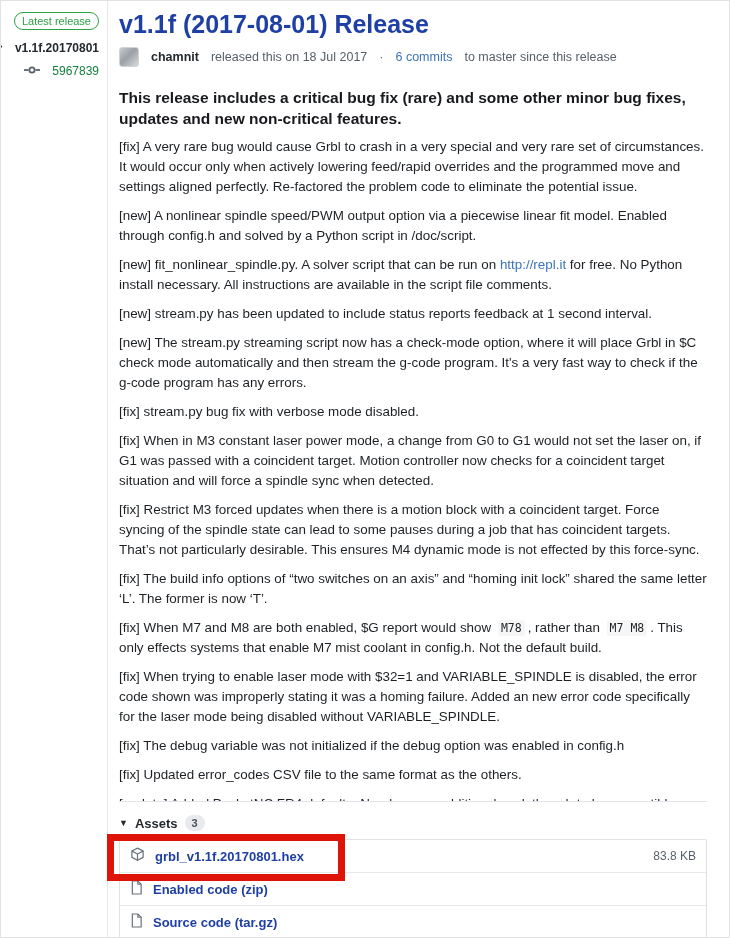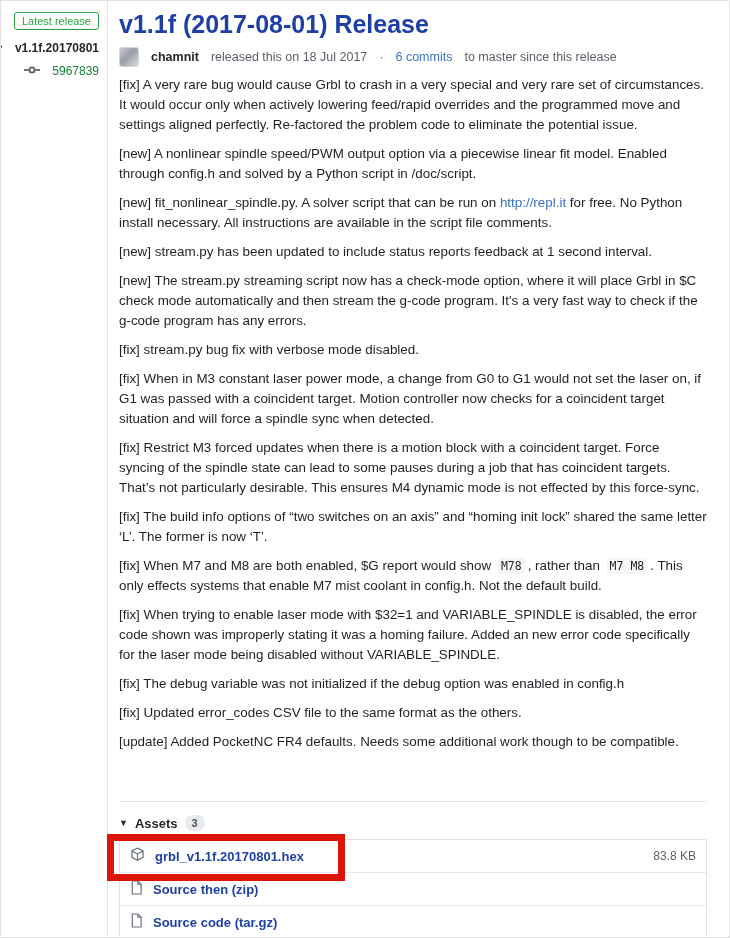--- a/index.html
+++ b/index.html
@@ -10,21 +10,21 @@
     border: 1px solid #e2e2e2; overflow: hidden;
   }
 
   
   .sidebar {
     position: absolute; left: 0; top: 0; width: 107px; height: 100%;
     border-right: 1px solid #e4e6e8; padding: 10px 8px 0 0; text-align: right;
   }
   .latest-badge {
     display: inline-block; border: 1px solid #2ba245; color: #2ba245;
-    font-size: 11px; line-height: 14px; padding: 1px 7px; border-radius: 3px;
+    font-size: 11px; line-height: 14px; padding: 1px 7px; border-radius: 9px;
     margin-bottom: 9px; background: #fff;
   }
   .side-row {
     display: flex; justify-content: flex-end; align-items: center; gap: 12px;
     margin-bottom: 5px; white-space: nowrap;
   }
   .tag-label { font-size: 12px; font-weight: 600; color: #24292e; }
   .sha-label { font-size: 12px; color: #15803d; }
   .icon-svg { display: inline-block; vertical-align: middle; }
 
@@ -124,20 +124,21 @@
 
     <div class="byline">
       <span class="avatar"></span>
       <span class="author">chamnit</span>
       <span>released this on 18 Jul 2017</span>
       <span>·</span>
       <a class="link-blue">6 commits</a>
       <span>to master since this release</span>
     </div>
 
+    <p class="intro">This release includes a critical bug fix (rare) and some other minor bug fixes, updates and new non-critical features.</p>
 
     <div class="notes">
       <p class="note">[fix] A very rare bug would cause Grbl to crash in a very special and very rare set of circumstances. It would occur only when actively lowering feed/rapid overrides and the programmed move and settings aligned perfectly. Re-factored the problem code to eliminate the potential issue.</p>
       <p class="note">[new] A nonlinear spindle speed/PWM output option via a piecewise linear fit model. Enabled through config.h and solved by a Python script in /doc/script.</p>
       <p class="note"><span>[new] fit_nonlinear_spindle.py. A solver script that can be run on </span><a class="link-blue">http://repl.it</a><span> for free. No Python install necessary. All instructions are available in the script file comments.</span></p>
       <p class="note">[new] stream.py has been updated to include status reports feedback at 1 second interval.</p>
       <p class="note">[new] The stream.py streaming script now has a check-mode option, where it will place Grbl in $C check mode automatically and then stream the g-code program. It's a very fast way to check if the g-code program has any errors.</p>
       <p class="note">[fix] stream.py bug fix with verbose mode disabled.</p>
       <p class="note">[fix] When in M3 constant laser power mode, a change from G0 to G1 would not set the laser on, if G1 was passed with a coincident target. Motion controller now checks for a coincident target situation and will force a spindle sync when detected.</p>
       <p class="note">[fix] Restrict M3 forced updates when there is a motion block with a coincident target. Force syncing of the spindle state can lead to some pauses during a job that has coincident targets. That’s not particularly desirable. This ensures M4 dynamic mode is not effected by this force-sync.</p>
@@ -171,21 +172,21 @@
         <span class="asset-size">83.8 KB</span>
       </div>
       <div class="asset-row">
         <a class="asset-link">
           <span class="icon-svg">
             <svg width="13" height="15" viewBox="0 0 14 16">
                 <path d="M2.5 1 H8.5 L12 4.5 V15 H2.5 Z" fill="none" stroke="#6a737d" stroke-width="1.3"></path>
                 <path d="M8.5 1 V4.5 H12" fill="none" stroke="#6a737d" stroke-width="1.3"></path>
               </svg>
           </span>
-          <span>Source then (zip)</span>
+          <span>Enabled code (zip)</span>
         </a>
         <span class="asset-size"></span>
       </div>
       <div class="asset-row">
         <a class="asset-link">
           <span class="icon-svg">
             <svg width="13" height="15" viewBox="0 0 14 16">
                 <path d="M2.5 1 H8.5 L12 4.5 V15 H2.5 Z" fill="none" stroke="#6a737d" stroke-width="1.3"></path>
                 <path d="M8.5 1 V4.5 H12" fill="none" stroke="#6a737d" stroke-width="1.3"></path>
               </svg>

